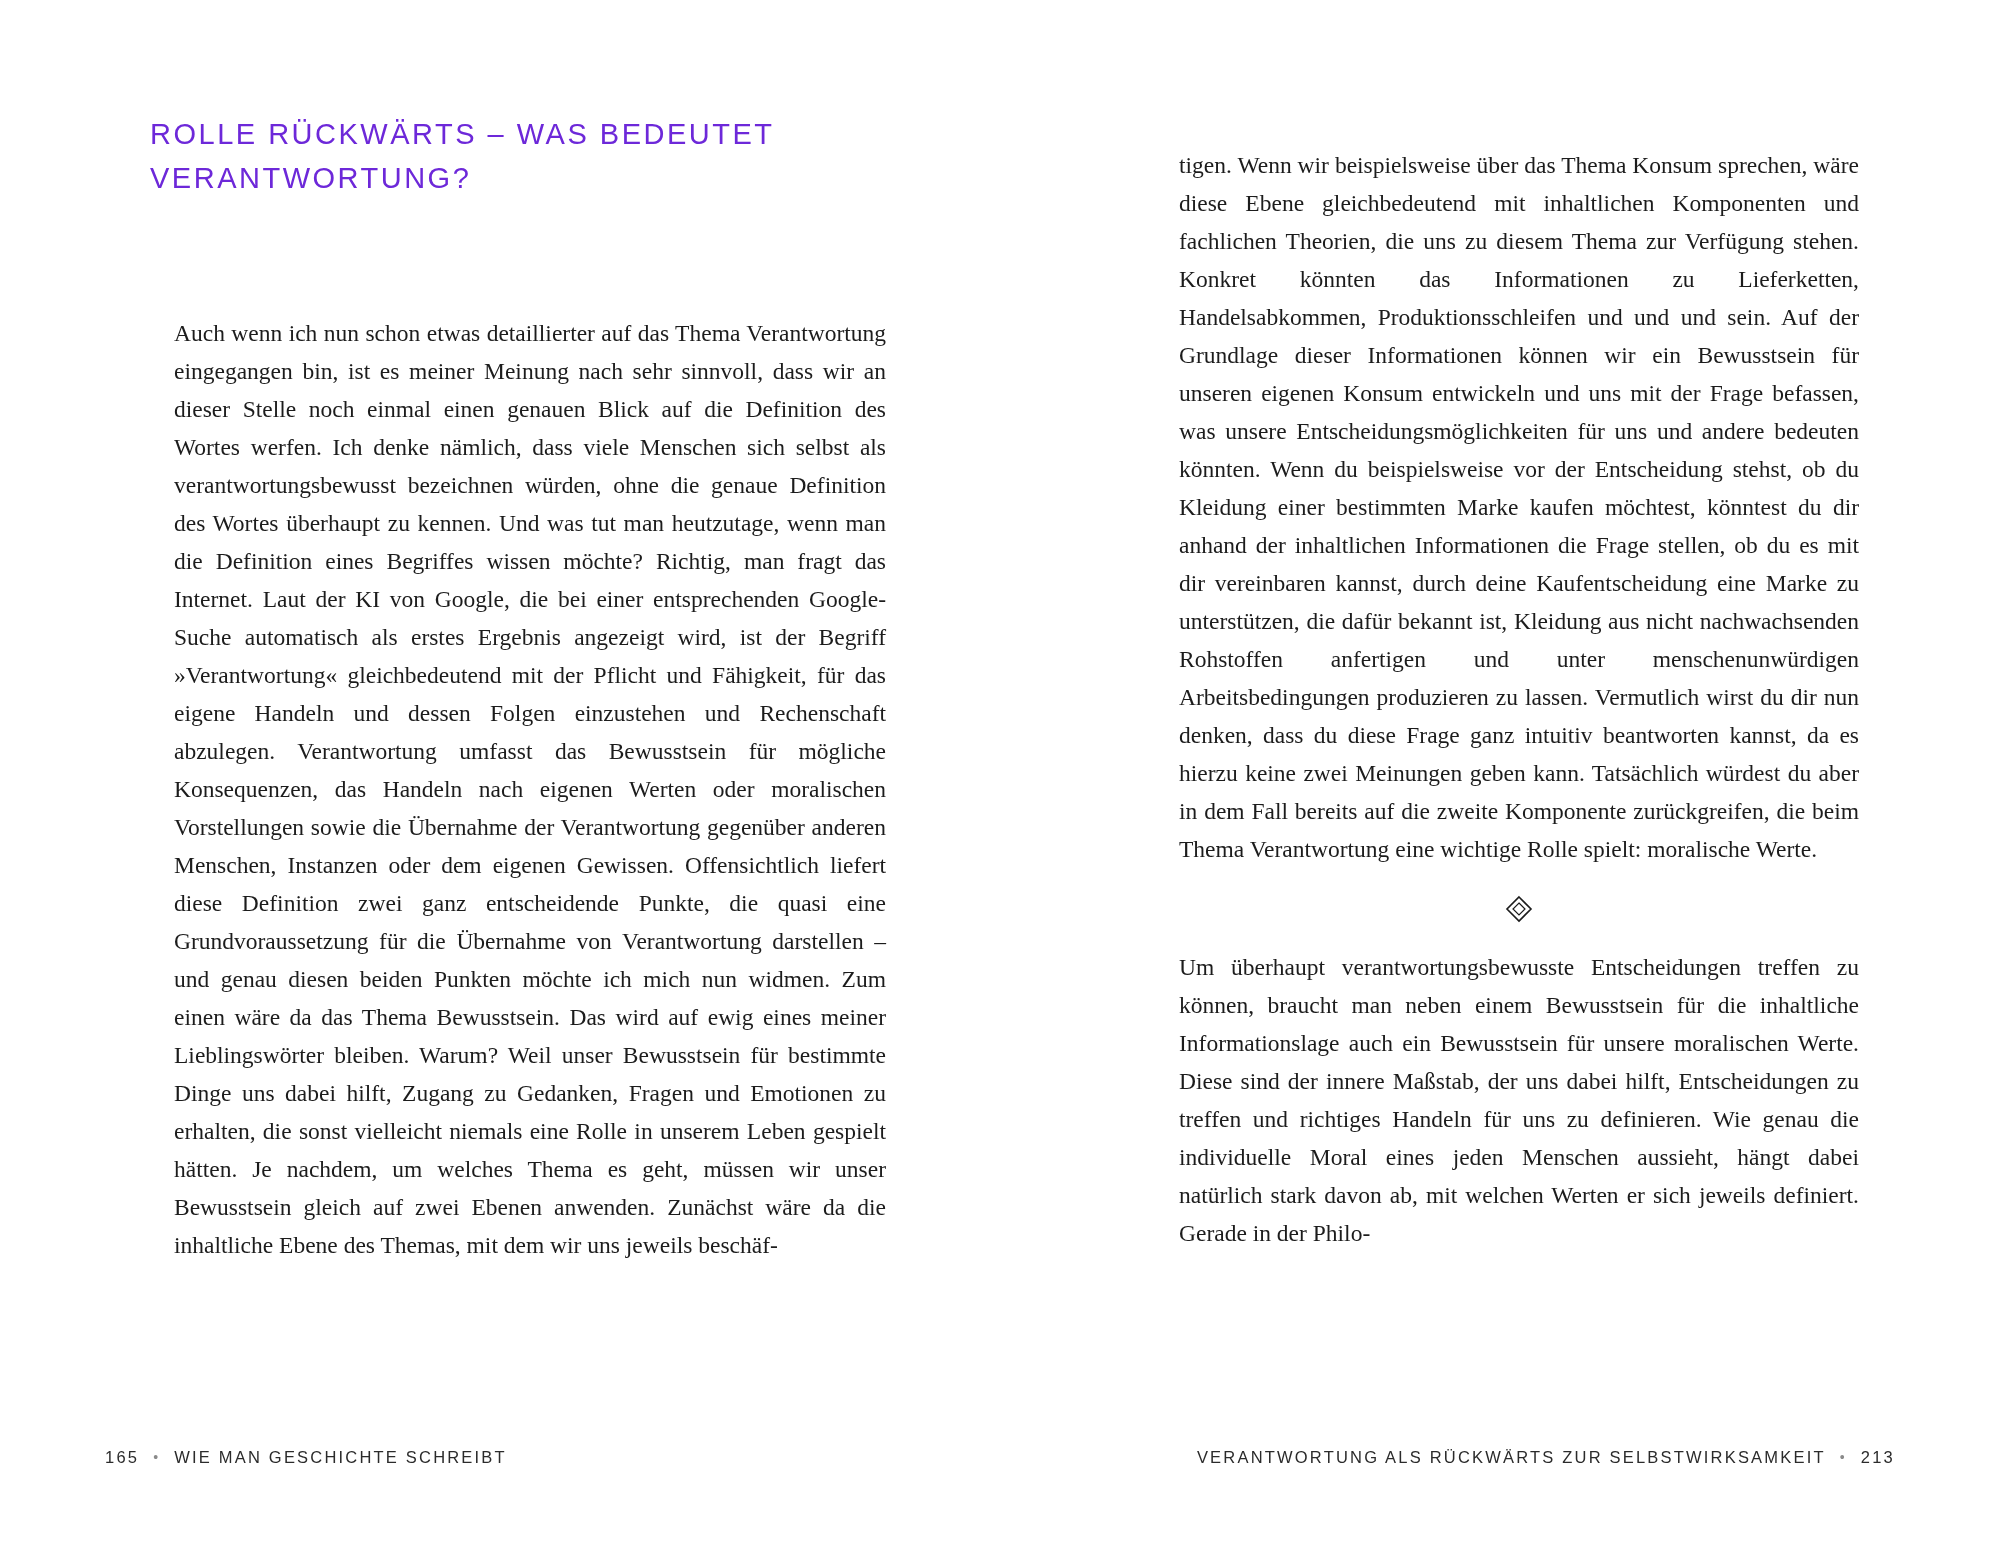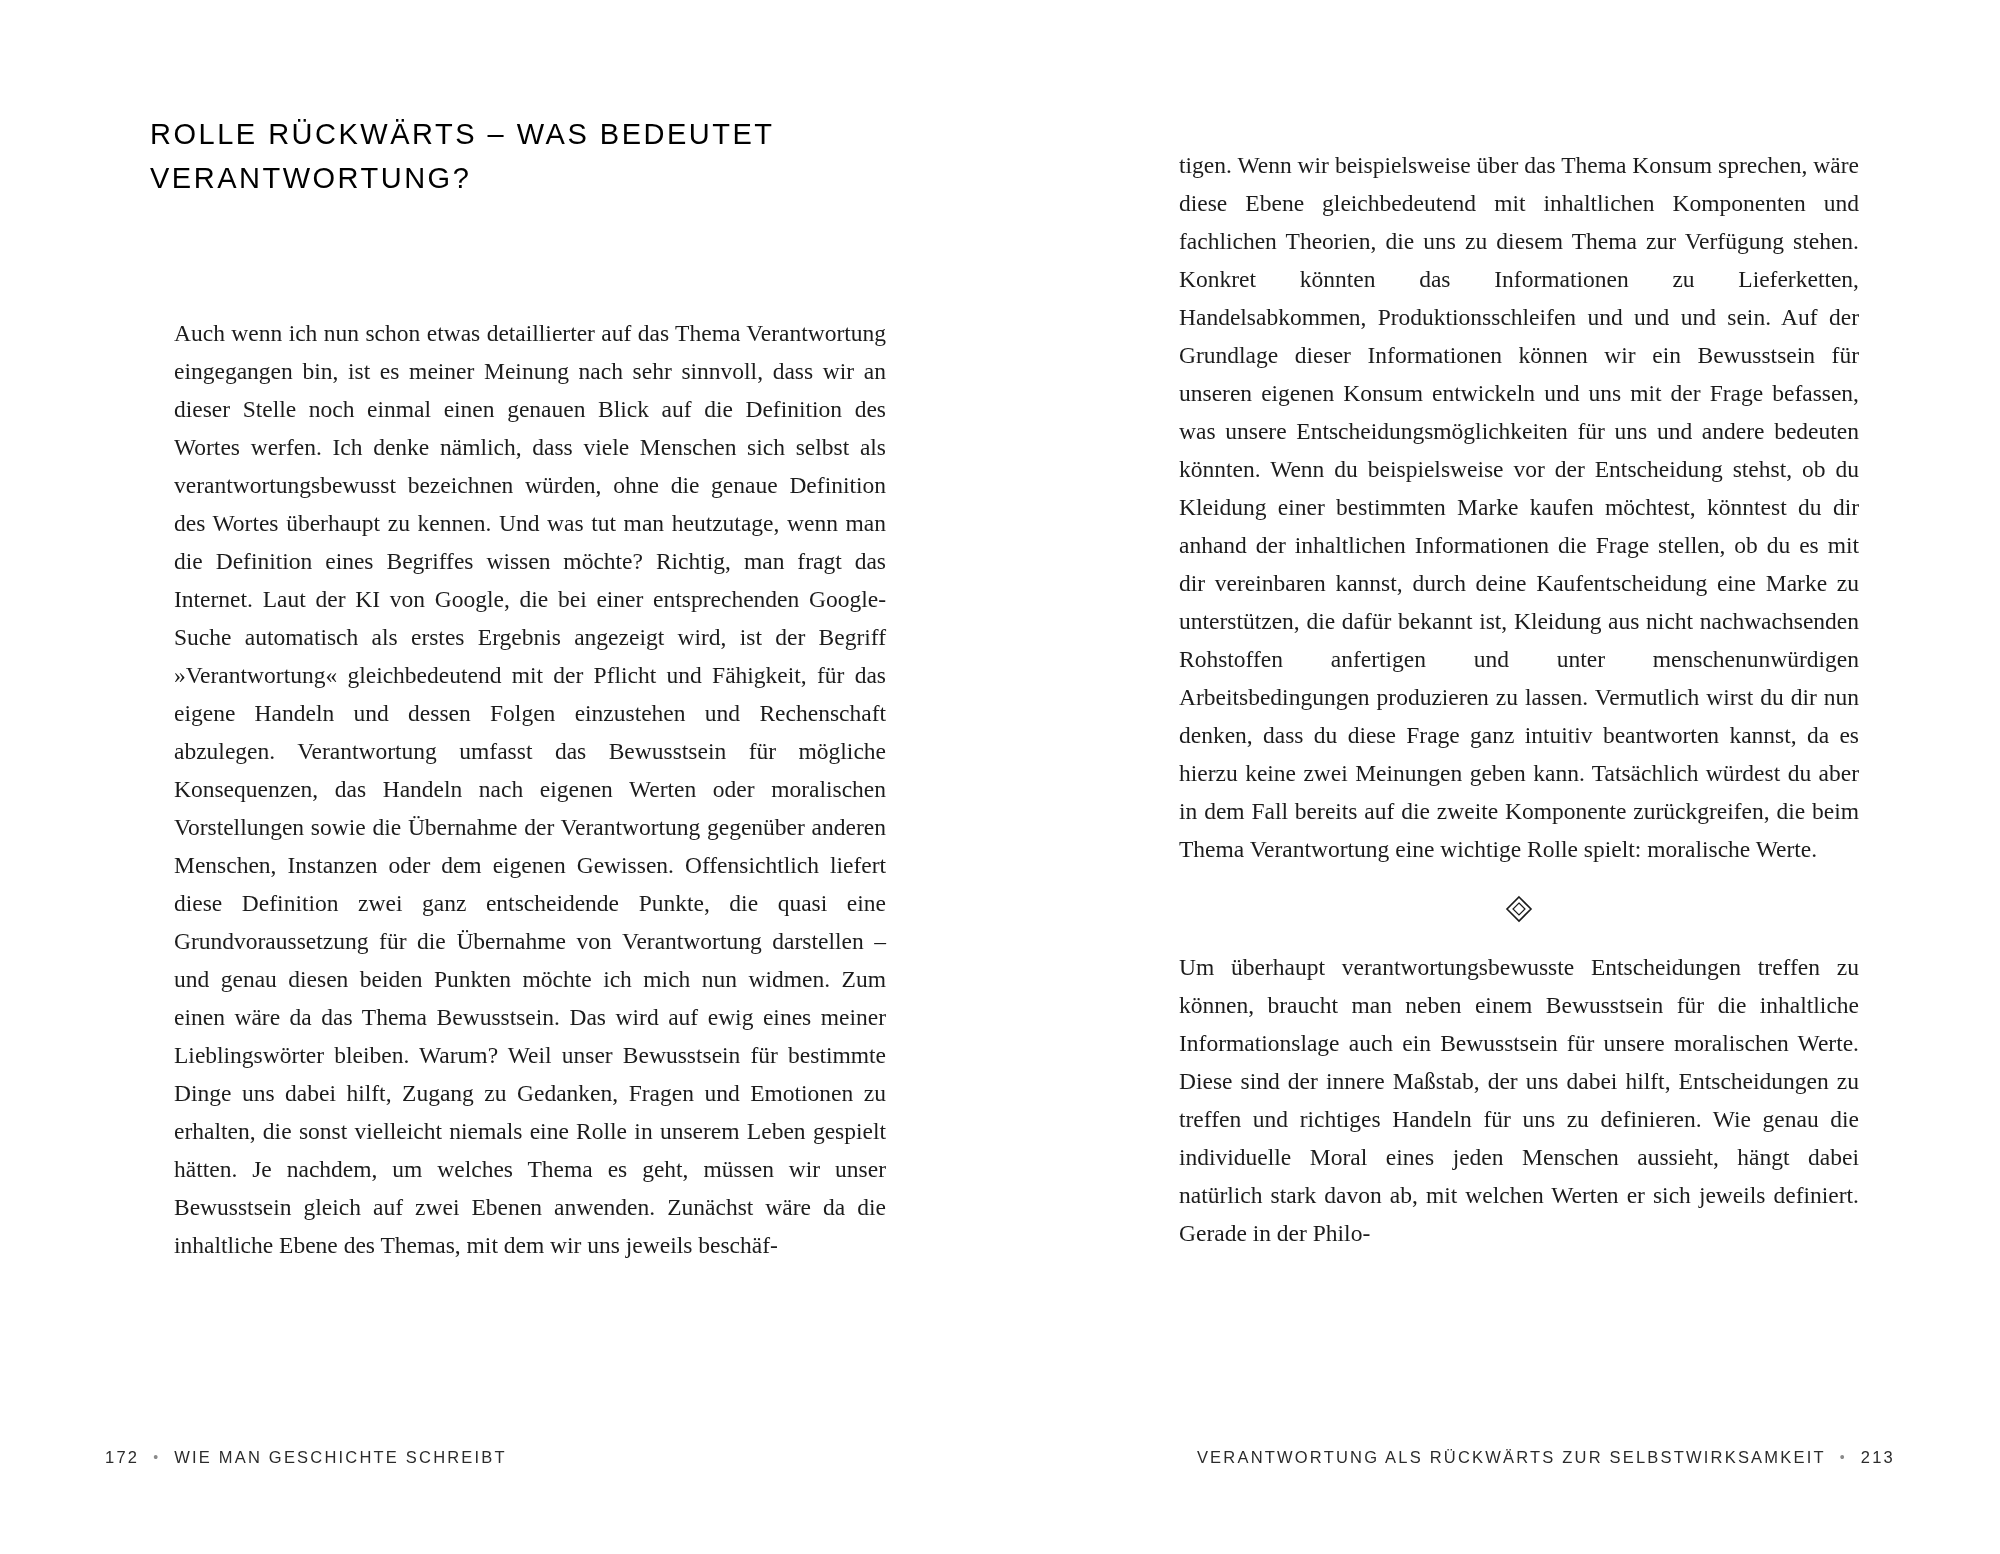--- a/index.html
+++ b/index.html
@@ -27,21 +27,21 @@
     margin: 0;
     position: absolute;
     top: 112px;
     left: 0;
     width: 640px;
     font-family: "Liberation Sans", "DejaVu Sans", sans-serif;
     font-weight: 400;
     font-size: 29px;
     line-height: 44px;
     letter-spacing: 2.5px;
-    color: #000000;
+    color: #6d28d9;
   }
 
   .page-left .body-text {
     position: absolute;
     top: 298px;
     left: 8px;
     width: 712px;
   }
   .page-right .body-flow {
     position: absolute;
@@ -107,20 +107,20 @@
           <path d="M15 3 L27 15 L15 27 L3 15 Z" fill="none" stroke="#1c1c1c" stroke-width="1.6"></path>
           <path d="M15 9 L21 15 L15 21 L9 15 Z" fill="none" stroke="#1c1c1c" stroke-width="1.2"></path>
         </svg>
       </div>
 
       <p>Um überhaupt verantwortungsbewusste Entscheidungen treffen zu können, braucht man neben einem Bewusstsein für die inhaltliche Informationslage auch ein Bewusstsein für unsere moralischen Werte. Diese sind der innere Maßstab, der uns dabei hilft, Entscheidungen zu treffen und richtiges Handeln für uns zu definieren. Wie genau die individuelle Moral eines jeden Menschen aussieht, hängt dabei natürlich stark davon ab, mit welchen Werten er sich jeweils definiert. Gerade in der Philo-</p>
     </div>
   </section>
 
   <footer class="footer footer-left">
-    <span>172</span><span class="sep">•</span><span>WIE MAN GESCHICHTE SCHREIBT</span>
+    <span>165</span><span class="sep">•</span><span>WIE MAN GESCHICHTE SCHREIBT</span>
   </footer>
 
   <footer class="footer footer-right">
     <span>VERANTWORTUNG ALS RÜCKWÄRTS ZUR SELBSTWIRKSAMKEIT</span><span class="sep">•</span><span>213</span>
   </footer>
 
 </div>
 
 </body></html>

